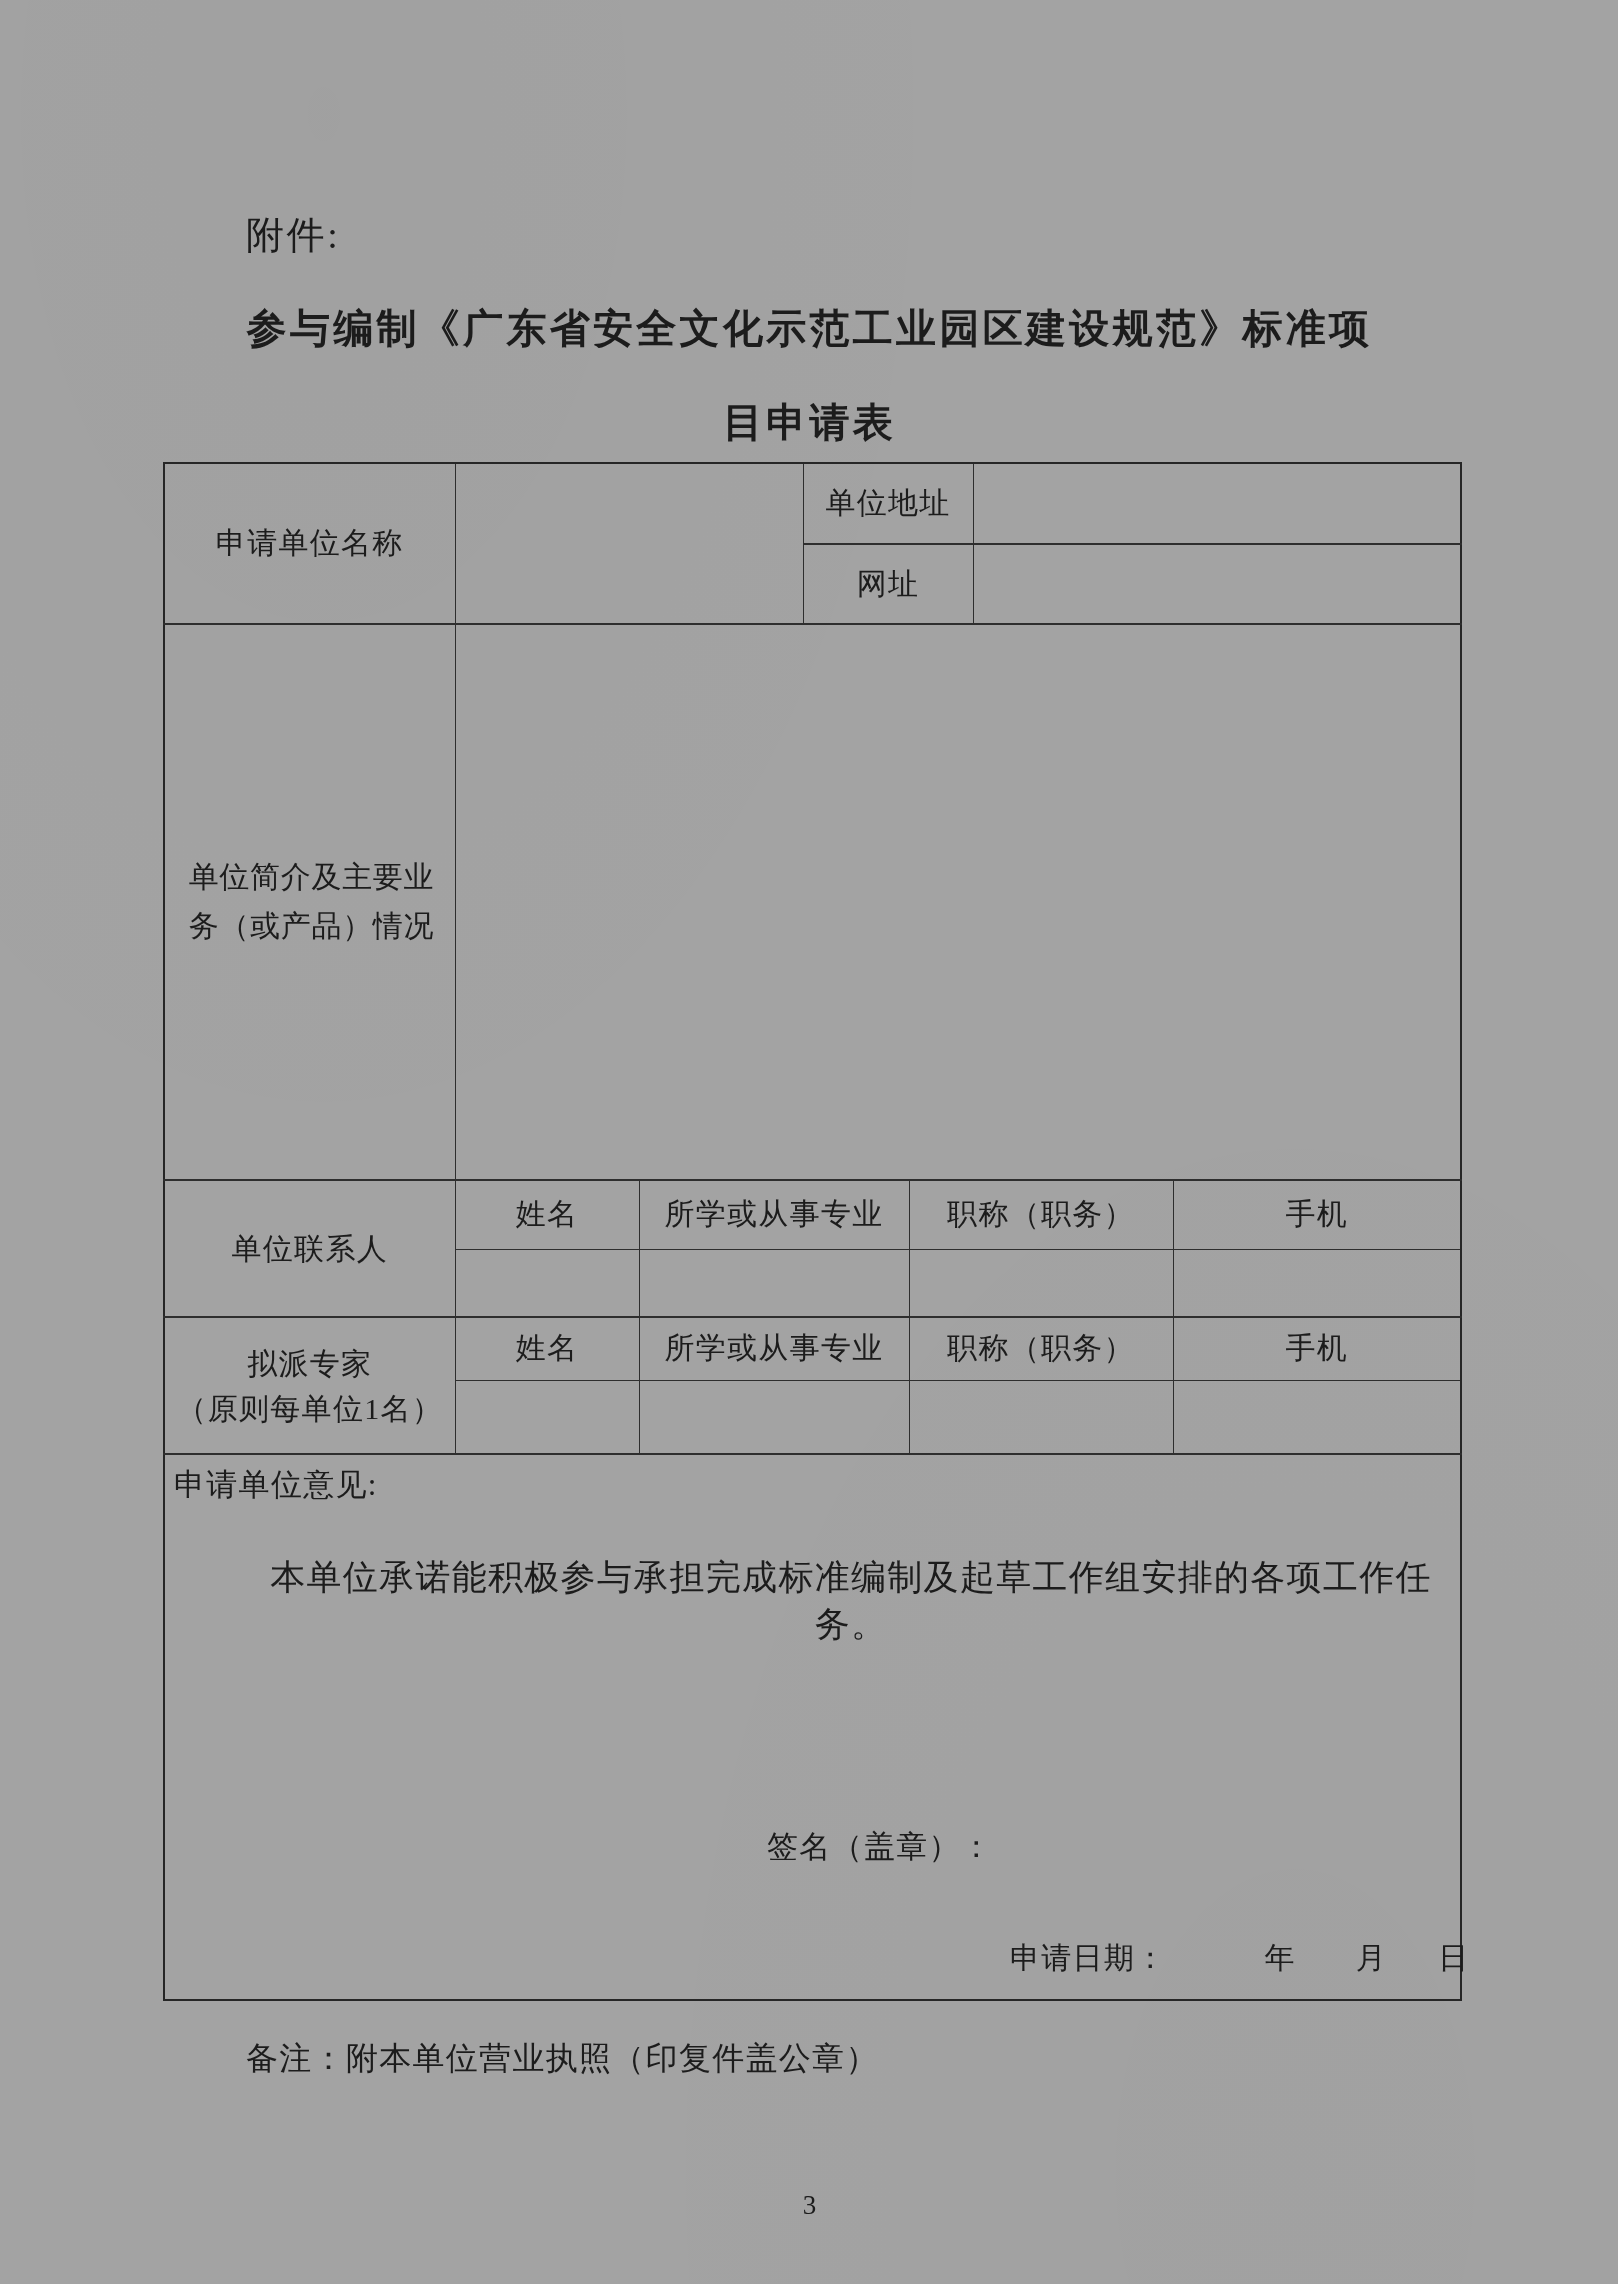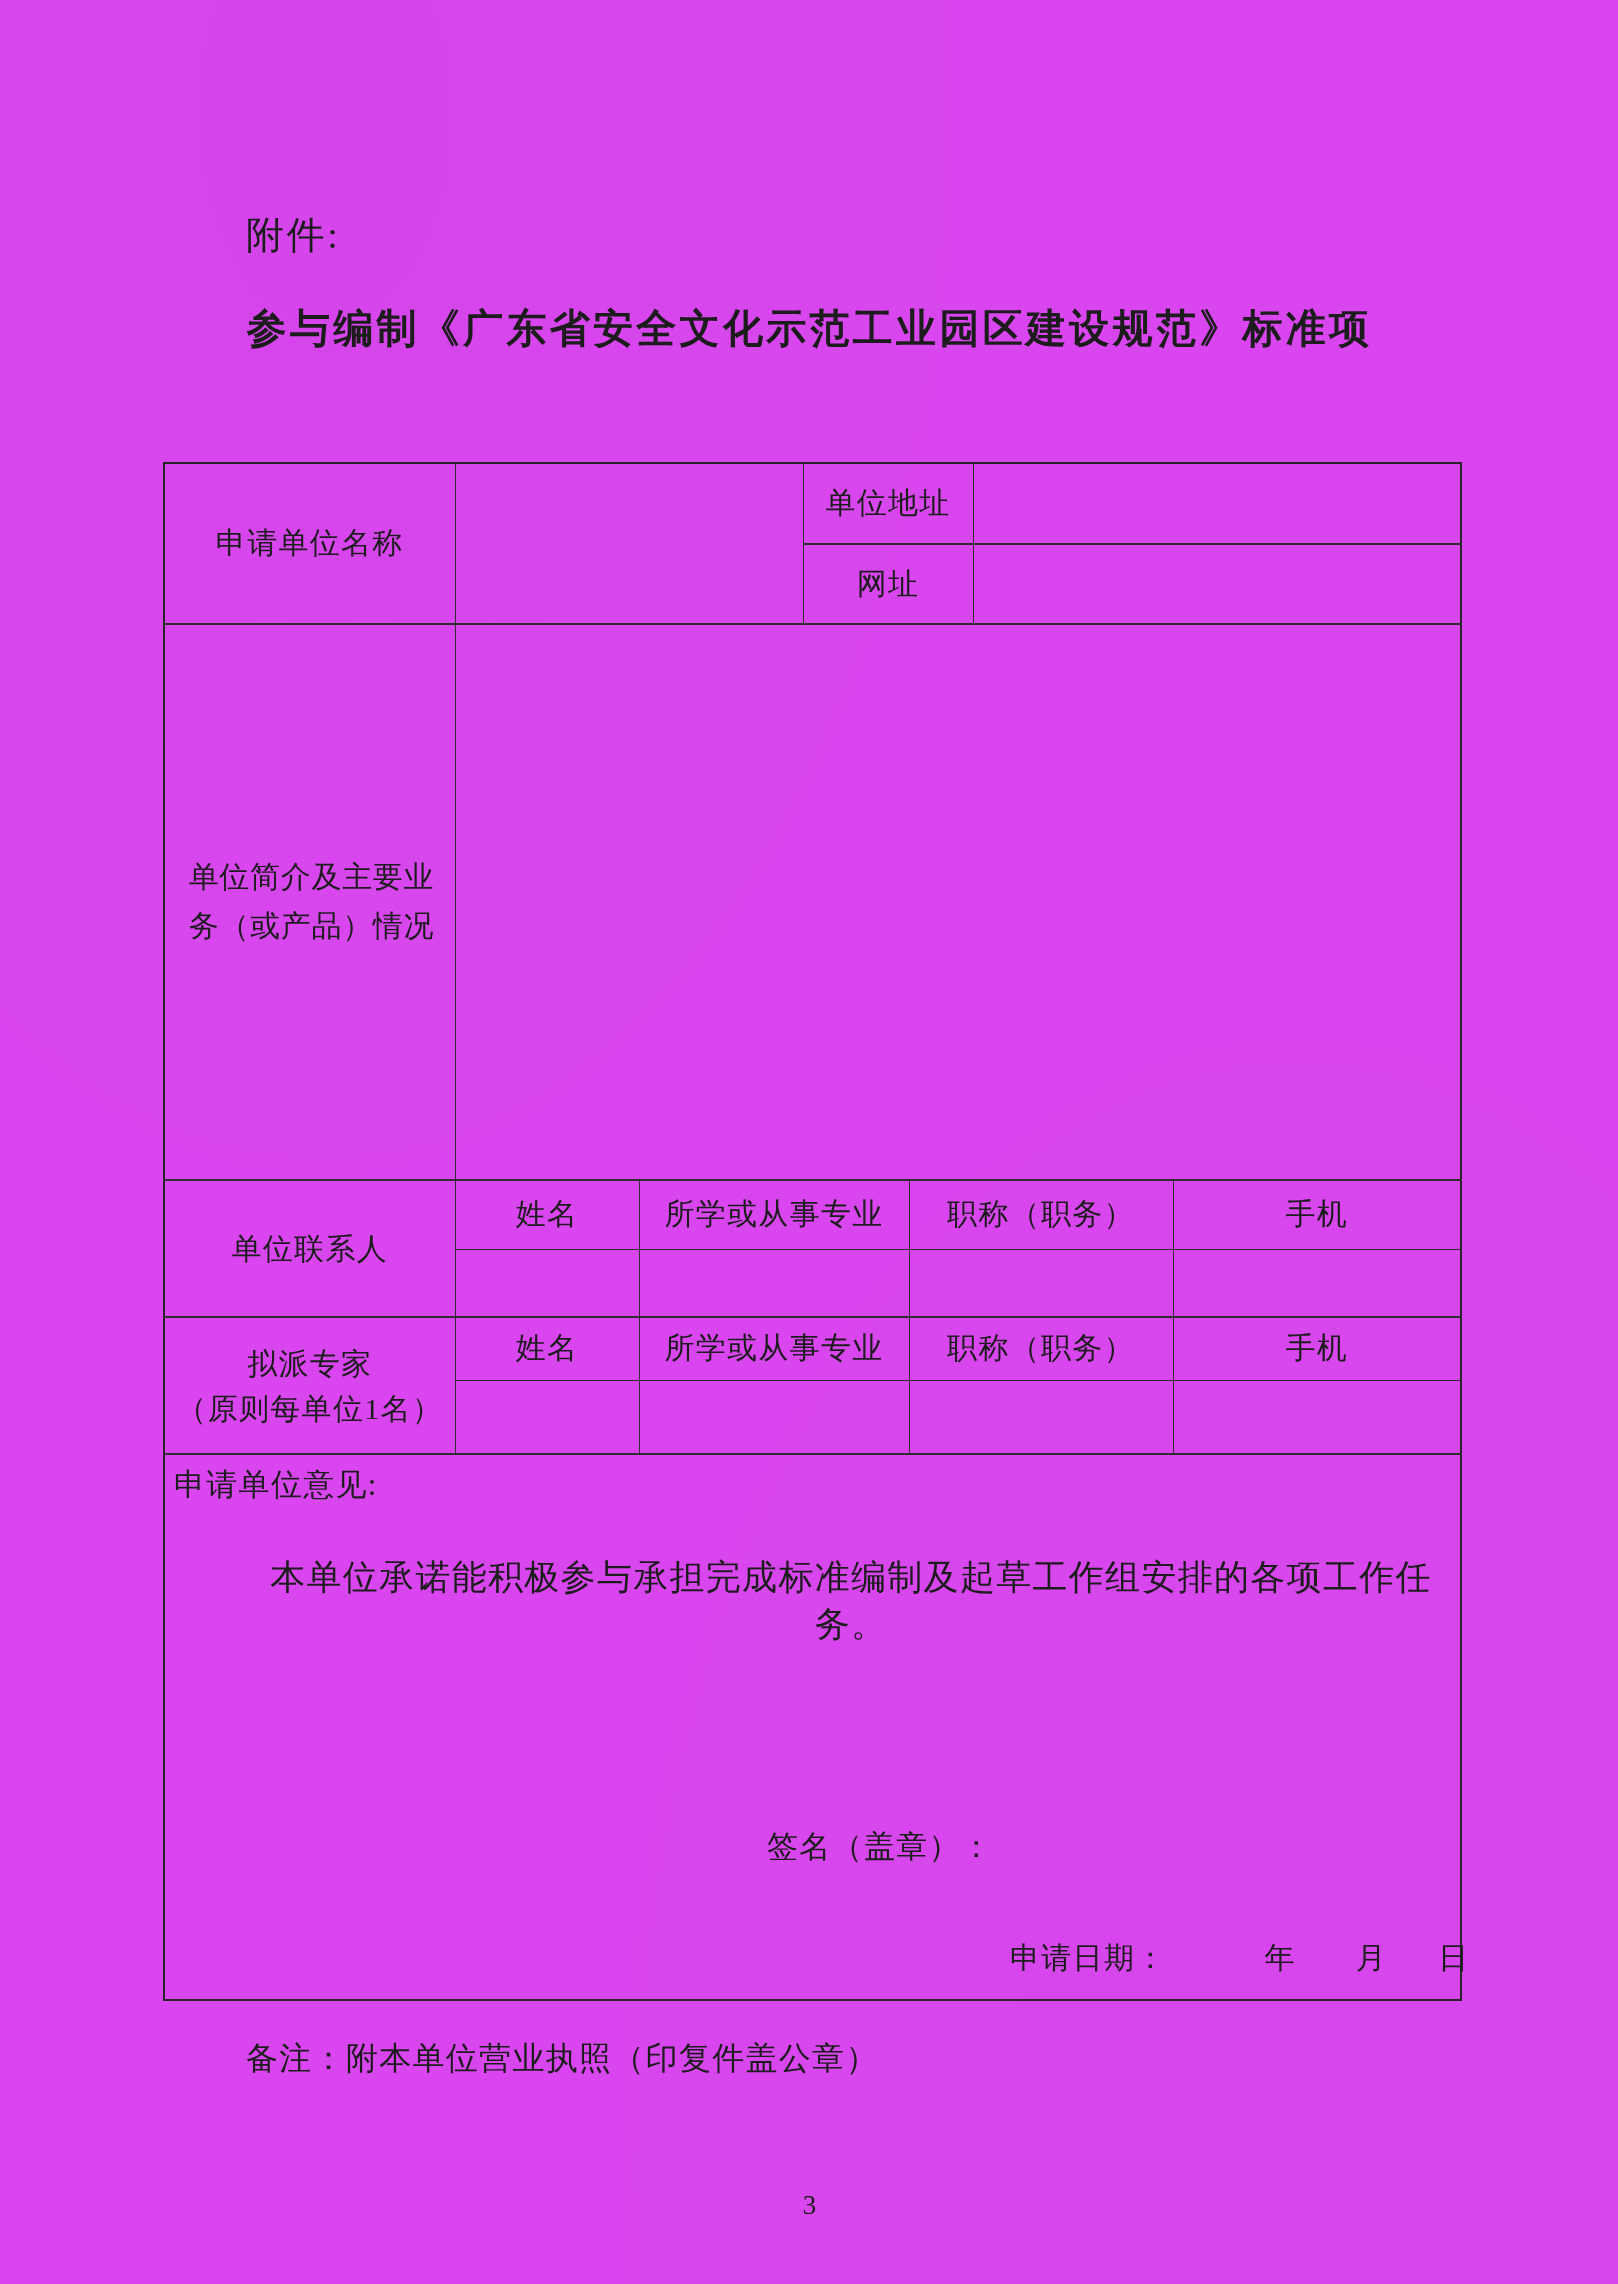--- a/index.html
+++ b/index.html
@@ -5,21 +5,21 @@
   html, body {
     margin: 0;
     padding: 0;
     background: #e8e8e6;
   }
   .page {
     position: relative;
     width: 1619px;
     height: 2284px;
     margin: 0 auto;
-    background: #d946ef;
+    background: #a3a3a3;
     color: #1c1c1c;
     font-family: "Liberation Serif", "DejaVu Serif", serif;
     overflow: hidden;
   }
   
   .page::before {
     content: "";
     position: absolute;
     inset: 0;
     background:
@@ -141,20 +141,21 @@
     font-size: 27px;
   }
 </style>
 </head>
 <body>
 
 <div class="page">
 
   <div class="attachment">附件:</div>
   <div class="title-line1">参与编制《广东省安全文化示范工业园区建设规范》标准项</div>
+  <div class="title-line2">目申请表</div>
 
   <table class="app-table">
     <colgroup>
       <col style="width:291px">
       <col style="width:184px">
       <col style="width:164px">
       <col style="width:106px">
       <col style="width:64px">
       <col style="width:200px">
       <col style="width:288px">

